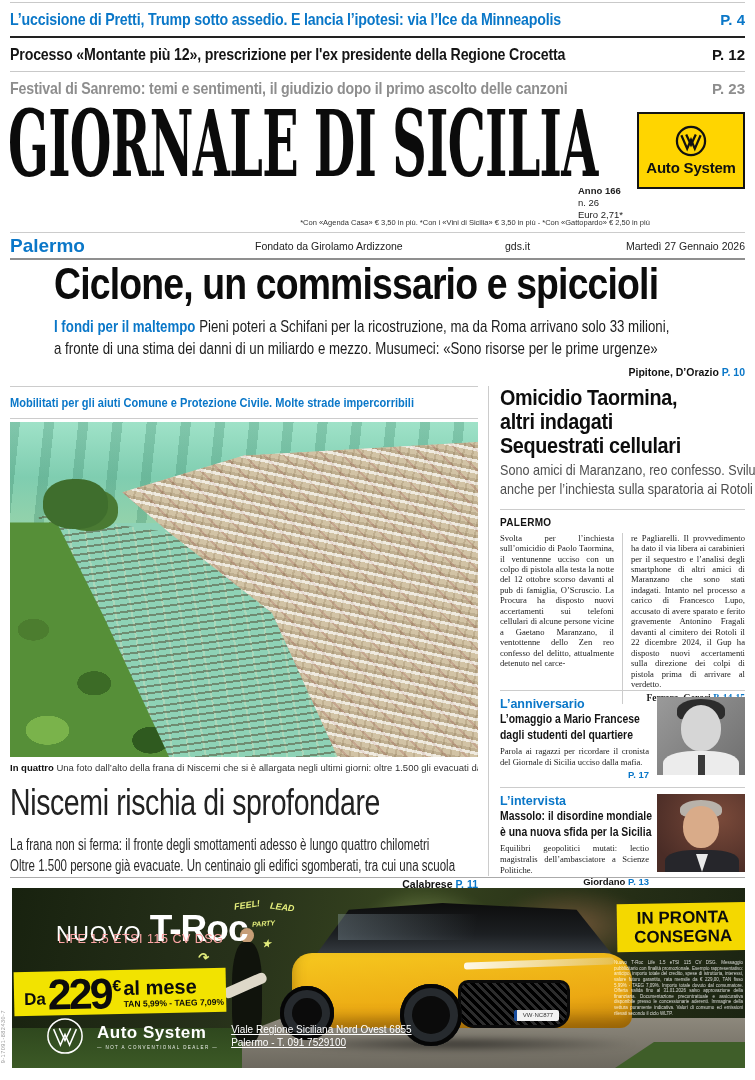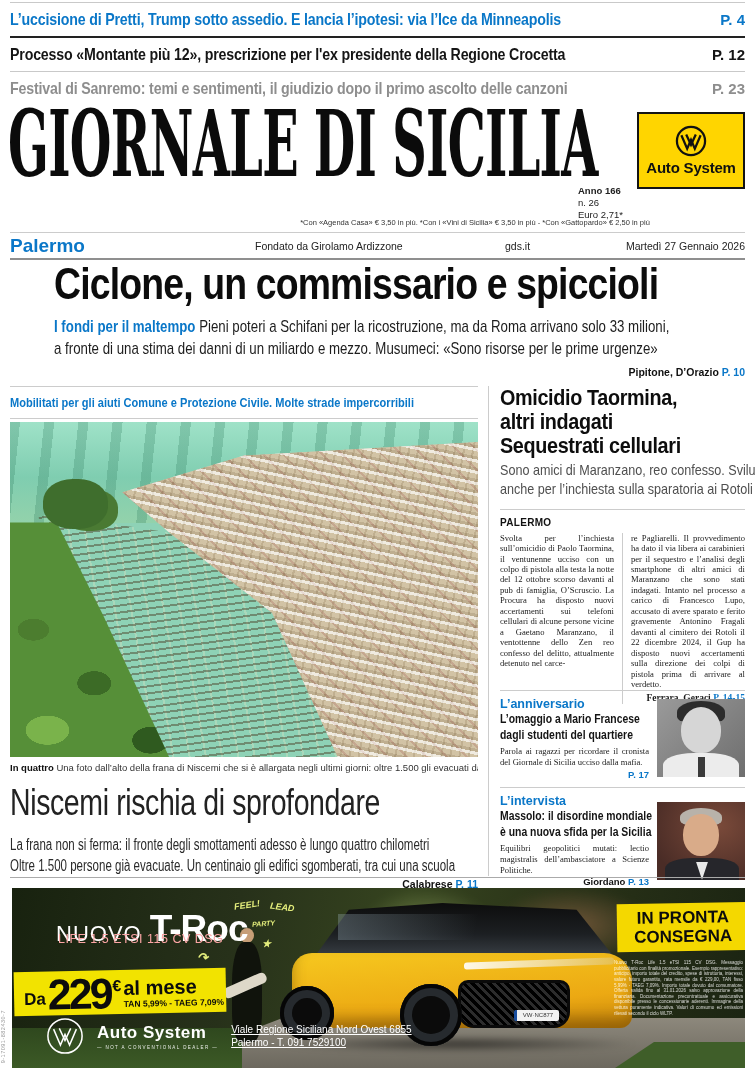--- a/index.html
+++ b/index.html
@@ -82,21 +82,21 @@
   .r-h2 div{white-space:nowrap;transform:scaleX(0.88);transform-origin:left top;}
   .r-sf{margin-top:2px;font-size:15px;line-height:1.3;color:#4f4f4f;}
   .r-sf div{white-space:nowrap;transform:scaleX(0.84);transform-origin:left top;}
   .r-rule{margin-top:10px;border-top:1px solid #ccc;}
   .r-city{margin:7px 0 5px;font-size:10px;font-weight:800;letter-spacing:0.3px;color:#111;}
   .r-body{display:flex;}
   .r-bcol{width:114px;font-family:"Liberation Serif",serif;font-size:8.6px;line-height:1.22;text-align:justify;color:#1a1a1a;}
   .r-bcol+.r-bcol{margin-left:8px;padding-left:8px;border-left:1px solid #ccc;}
   .r-by{text-align:right;font-size:9.5px;margin-top:3px;}
   .sec{position:absolute;left:500px;width:245px;border-top:1px solid #ccc;padding-top:6px;}
-  .sec-flex{display:flex;gap:8px;align-items:center;}
+  .sec-flex{display:flex;gap:8px;}
   .sec-txt{width:149px;}
   .sec-label{color:#0a77c8;font-weight:800;font-size:12.5px;}
   .sec-h div{font-weight:800;font-size:13px;line-height:1.2;color:#141414;white-space:nowrap;
       transform:scaleX(0.8);transform-origin:left top;}
   .sec-body{margin-top:4px;font-family:"Liberation Serif",serif;font-size:8.6px;line-height:1.25;text-align:justify;color:#222;}
   .sec-pg{text-align:right;font-size:9.5px;margin-top:1px;}
   .portrait{width:88px;height:78px;position:relative;overflow:hidden;flex:none;}
   .po1{background:linear-gradient(135deg,#9a9a9a,#6e6e6e);}
   .po1 .face{position:absolute;left:24px;top:8px;width:40px;height:46px;background:#d6d6d6;border-radius:50% 50% 46% 46%;}
   .po1 .hair{position:absolute;left:20px;top:2px;width:48px;height:22px;background:#2c2c2c;border-radius:50% 50% 30% 30%;}

